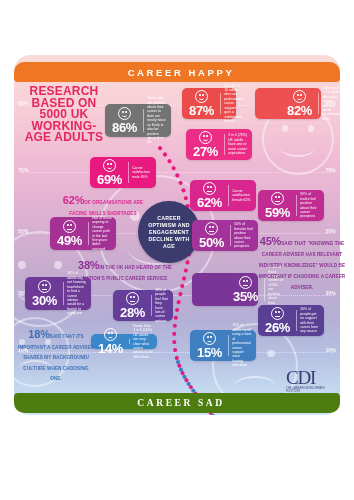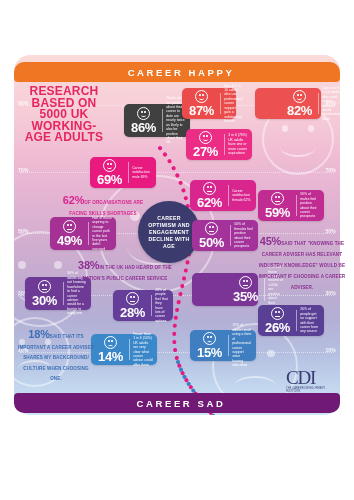--- a/index.html
+++ b/index.html
@@ -290,27 +290,27 @@
     <div class="axis-lbl" style="right:4px; top:292px;">10%</div>
 
     <svg class="curve" viewBox="0 0 326 360" xmlns="http://www.w3.org/2000/svg">
       <path d="M132,38 C158,70 168,112 160,150 C152,190 140,222 150,252 C160,282 186,302 196,322" fill="none" stroke="#e8197f" stroke-width="4" stroke-linecap="round" stroke-dasharray="0.1 8"></path>
       <path d="M150,252 C160,282 186,302 196,322" fill="none" stroke="#3f7fc1" stroke-width="4" stroke-linecap="round" stroke-dasharray="0.1 8"></path>
       <path d="M200,324 L186,330 L196,340" fill="none" stroke="#2f7fc4" stroke-width="2.5" stroke-linecap="round" stroke-linejoin="round"></path>
     </svg>
   </div>
 
   <div class="banner banner-top" style="background: rgb(239, 118, 34);">CAREER HAPPY</div>
-  <div class="banner banner-bottom" style="background: #701a75;">CAREER SAD</div>
+  <div class="banner banner-bottom" style="background: #4d7c0f; font-family: Liberation Serif, serif;">CAREER SAD</div>
 
   <div class="headline" style="color: rgb(230, 39, 95);">RESEARCH BASED ON 5000 UK WORKING-AGE ADULTS</div>
 
   <div class="center-circle" style="background: rgb(59, 59, 109);">CAREER OPTIMISM AND ENGAGEMENT DECLINE WITH AGE</div>
 
-  <div class="card" style="left: 124px; top: 104px; width: 66px; height: 33px; background: #404040;">
+  <div class="card" style="left: 105px; top: 104px; width: 66px; height: 33px; background: #737373;">
     <div class="left">
       <div class="face happy">
           <span class="eye l"></span>
           <span class="eye r"></span>
           <span class="m"></span>
         </div>
       <div class="pct">86%</div>
     </div>
     <div class="divider"></div>
     <div class="desc">Those who are positive about their career to date are nearly twice as likely to also be positive about their life</div>
@@ -478,21 +478,21 @@
           <span class="eye l"></span>
           <span class="eye r"></span>
           <span class="m"></span>
         </div>
       <div class="pct">15%</div>
     </div>
     <div class="divider"></div>
     <div class="desc">15% of adults recall using a form of professional career support since leaving education</div>
   </div>
 
-  <div class="card" style="left: 91px; top: 334px; width: 66px; height: 31px; background: rgb(58, 135, 201);">
+  <div class="card" style="left: 91px; top: 334px; width: 66px; height: 15px; background: rgb(58, 135, 201);">
     <div class="left">
       <div class="face sad">
           <span class="eye l"></span>
           <span class="eye r"></span>
           <span class="m"></span>
         </div>
       <div class="pct">14%</div>
     </div>
     <div class="divider"></div>
     <div class="desc">Fewer than 1 in 6 (14%) UK adults are very clear what career advice could offer them</div>

